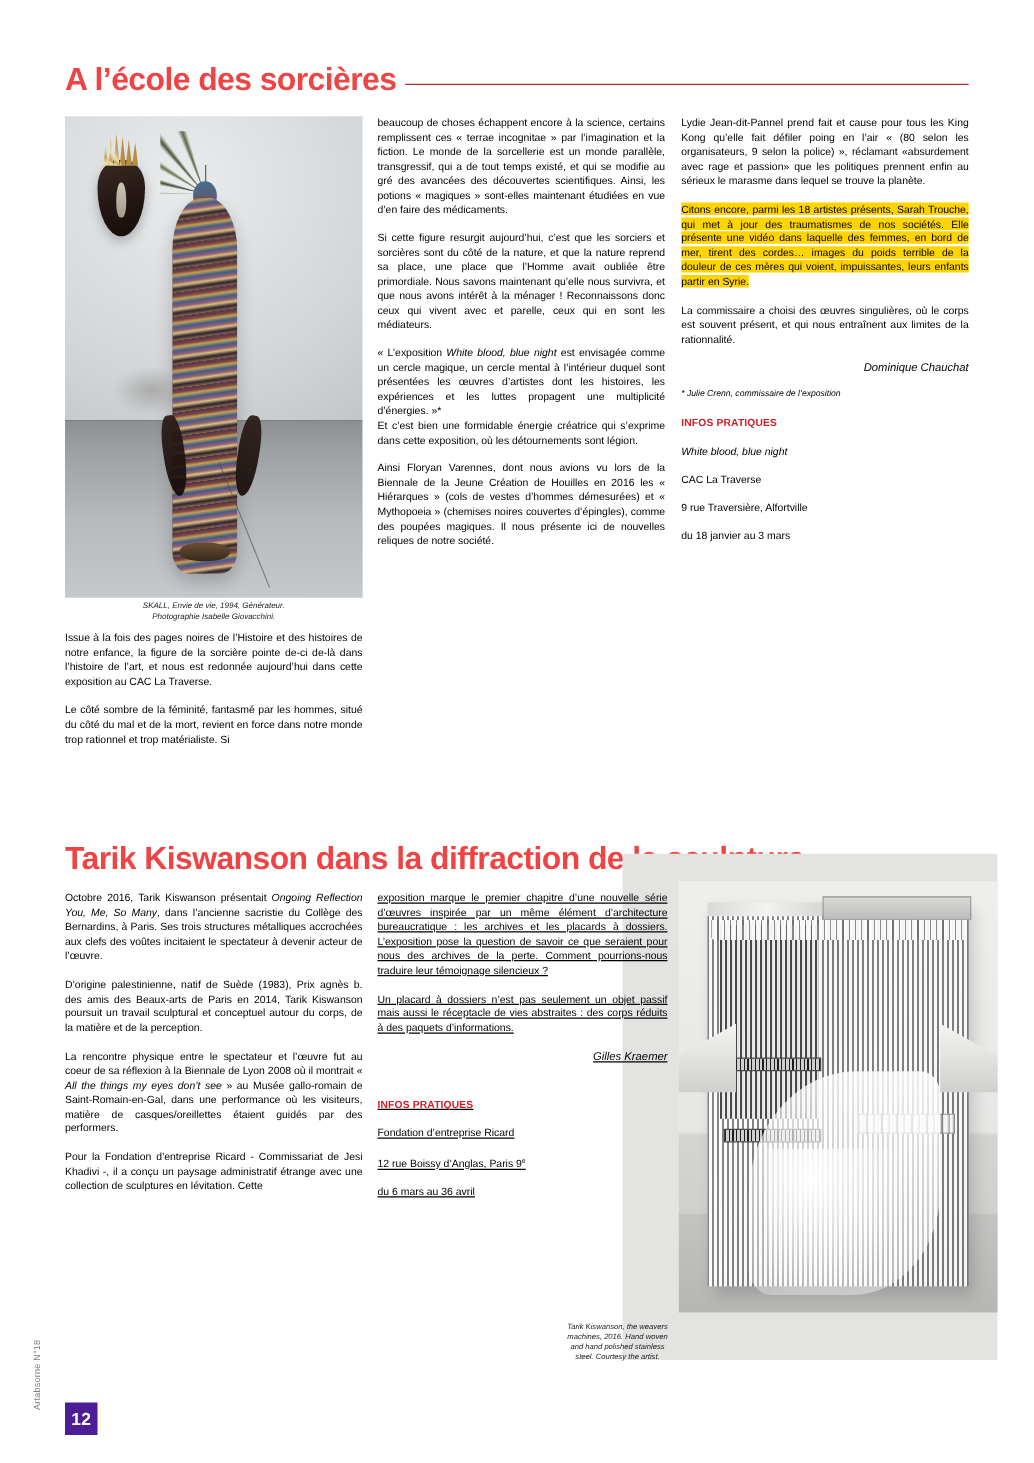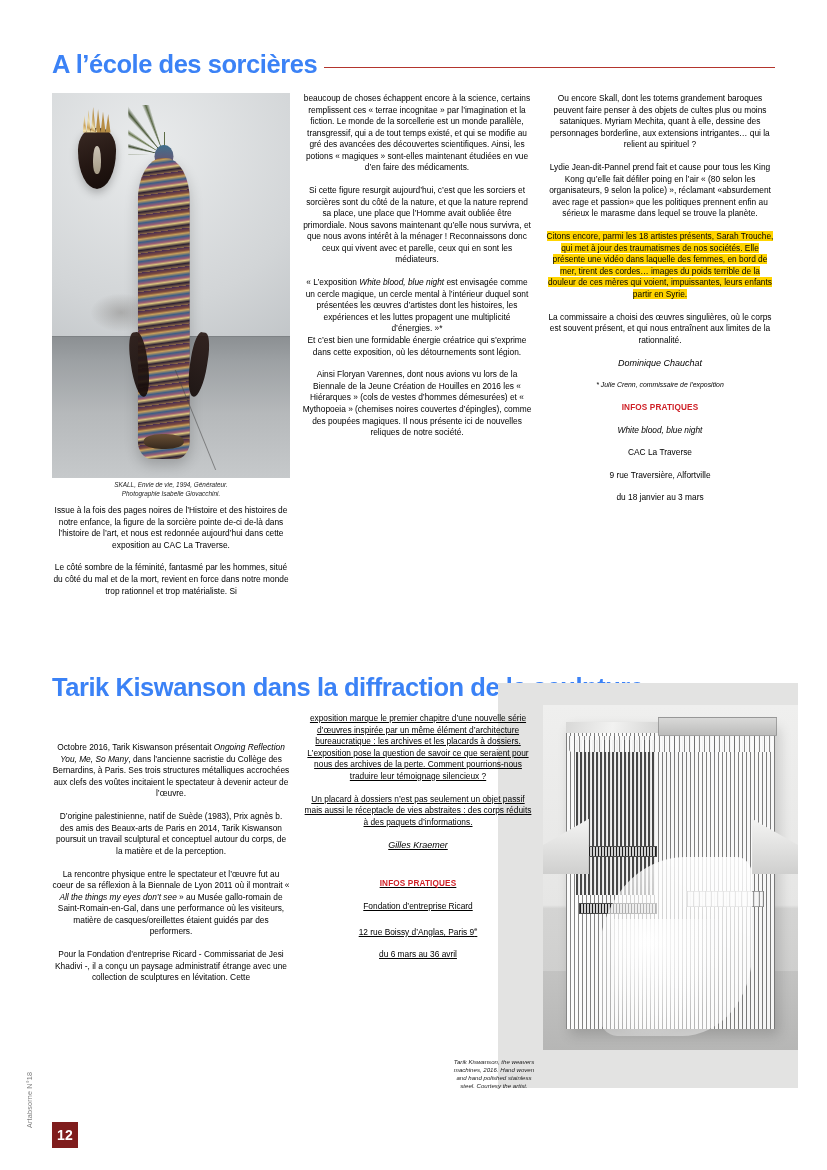--- a/index.html
+++ b/index.html
@@ -38,21 +38,21 @@
     line-height: 16px;
   }
 
   
   .page-badge {
     position: absolute;
     left: 52px;
     top: 1122px;
     width: 26px;
     height: 26px;
-    background: #7f1d1d;
+    background: #4c1d95;
     color: #ffffff;
     font-size: 14px;
     font-weight: bold;
     display: flex;
     align-items: center;
     justify-content: center;
     letter-spacing: .3px;
   }
 
   
@@ -62,49 +62,49 @@
     align-items: center;
     left: 52px;
     right: 52px;
   }
   .headline {
     font-size: 25.5px;
     font-weight: bold;
     letter-spacing: -0.45px;
     white-space: nowrap;
     line-height: 1;
-    color: #3b82f6;
+    color: #ef4444;
   }
   .headline-rule {
     flex: 1 1 auto;
     height: 1.2px;
     background: #b3352d;
     margin-left: 7px;
     margin-top: 6px;
   }
   #headline-1 { top: 52px; }
   #headline-2 { top: 675px; }
   #headline-2 .headline { font-size: 25.5px; }
 
   
   .col {
     position: absolute;
     font-size: 8.35px;
     line-height: 11.55px;
     text-align: justify;
     color: #000;
   }
-  .col p { margin: 0 0 11.3px 0; text-align: center; }
+  .col p { margin: 0 0 11.3px 0; }
   .col p:last-child { margin-bottom: 0; }
 
   #a1-col1 { left: 52px;  top: 505px; width: 238px; }
   #a1-col2 { left: 302px; top: 93px;  width: 230px; }
   #a1-col3 { left: 545px; top: 93px;  width: 230px; }
 
-  #a2-col1 { left: 52px;  top: 742px; width: 238px; }
+  #a2-col1 { left: 52px;  top: 713px; width: 238px; }
   #a2-col2 { left: 302px; top: 713px; width: 232px; text-decoration: underline; }
 
   
   .figure { position: absolute; }
 
   #skall-photo {
     left: 52px; top: 93px;
     width: 238px; height: 385px;
     background:
       radial-gradient(ellipse 150% 90% at 40% 14%, #e9ebec 0%, #d2d5d7 46%, #bfc3c6 72%, #b4b8bb 100%);
@@ -393,21 +393,20 @@
   </div>
 
   <div class="col" id="a1-col2">
     <p>beaucoup de choses échappent encore à la science, certains remplissent ces « terrae incognitae » par l’imagination et la fiction. Le monde de la sorcellerie est un monde parallèle, transgressif, qui a de tout temps existé, et qui se modifie au gré des avancées des découvertes scientifiques. Ainsi, les potions « magiques » sont-elles maintenant étudiées en vue d’en faire des médicaments.</p>
     <p>Si cette figure resurgit aujourd’hui, c’est que les sorciers et sorcières sont du côté de la nature, et que la nature reprend sa place, une place que l’Homme avait oubliée être primordiale. Nous savons maintenant qu’elle nous survivra, et que nous avons intérêt à la ménager ! Reconnaissons donc ceux qui vivent avec et parelle, ceux qui en sont les médiateurs.</p>
     <p><span>« L’exposition </span><em>White blood, blue night</em><span> est envisagée comme un cercle magique, un cercle mental à l’intérieur duquel sont présentées les œuvres d’artistes dont les histoires, les expériences et les luttes propagent une multiplicité d’énergies. »*</span><br><span>Et c’est bien une formidable énergie créatrice qui s’exprime dans cette exposition, où les détournements sont légion.</span></p>
     <p>Ainsi Floryan Varennes, dont nous avions vu lors de la Biennale de la Jeune Création de Houilles en 2016 les « Hiérarques » (cols de vestes d’hommes démesurées) et « Mythopoeia » (chemises noires couvertes d’épingles), comme des poupées magiques. Il nous présente ici de nouvelles reliques de notre société.</p>
   </div>
 
   <div class="col" id="a1-col3">
-    <p>Ou encore Skall, dont les totems grandement baroques peuvent faire penser à des objets de cultes plus ou moins sataniques. Myriam Mechita, quant à elle, dessine des personnages borderline, aux extensions intrigantes… qui la relient au spirituel ?</p>
     <p>Lydie Jean-dit-Pannel prend fait et cause pour tous les King Kong qu’elle fait défiler poing en l’air « (80 selon les organisateurs, 9 selon la police) », réclamant «absurdement avec rage et passion» que les politiques prennent enfin au sérieux le marasme dans lequel se trouve la planète.</p>
     <p><span class="highlight">Citons encore, parmi les 18 artistes présents, Sarah Trouche, qui met à jour des traumatismes de nos sociétés. Elle présente une vidéo dans laquelle des femmes, en bord de mer, tirent des cordes… images du poids terrible de la douleur de ces mères qui voient, impuissantes, leurs enfants partir en Syrie.</span></p>
     <p>La commissaire a choisi des œuvres singulières, où le corps est souvent présent, et qui nous entraînent aux limites de la rationnalité.</p>
     <p class="byline">Dominique Chauchat</p>
     <p class="footnote">* Julie Crenn, commissaire de l’exposition</p>
     <p class="infos-title">INFOS PRATIQUES</p>
     <p class="infos-line it">White blood, blue night</p>
     <p class="infos-line">CAC La Traverse</p>
     <p class="infos-line">9 rue Traversière, Alfortville</p>
     <p class="infos-line">du 18 janvier au 3 mars</p>
@@ -433,21 +432,21 @@
     <div class="wing-r"></div>
     <div class="sweep"></div>
     <div class="sweep2"></div>
   </div>
 
   <div id="kiswanson-credit">Tarik Kiswanson, the weavers machines, 2016. Hand woven and hand polished stainless steel. Courtesy the artist.</div>
 
   <div class="col" id="a2-col1">
     <p><span>Octobre 2016, Tarik Kiswanson présentait </span><em>Ongoing Reflection You, Me, So Many</em><span>, dans l’ancienne sacristie du Collège des Bernardins, à Paris. Ses trois structures métalliques accrochées aux clefs des voûtes incitaient le spectateur à devenir acteur de l’œuvre.</span></p>
     <p>D’origine palestinienne, natif de Suède (1983), Prix agnès b. des amis des Beaux-arts de Paris en 2014, Tarik Kiswanson poursuit un travail sculptural et conceptuel autour du corps, de la matière et de la perception.</p>
-    <p><span>La rencontre physique entre le spectateur et l’œuvre fut au coeur de sa réflexion à la Biennale de Lyon 2011 où il montrait « </span><em>All the things my eyes don’t see</em><span> » au Musée gallo-romain de Saint-Romain-en-Gal, dans une performance où les visiteurs, matière de casques/oreillettes étaient guidés par des performers.</span></p>
+    <p><span>La rencontre physique entre le spectateur et l’œuvre fut au coeur de sa réflexion à la Biennale de Lyon 2008 où il montrait « </span><em>All the things my eyes don’t see</em><span> » au Musée gallo-romain de Saint-Romain-en-Gal, dans une performance où les visiteurs, matière de casques/oreillettes étaient guidés par des performers.</span></p>
     <p>Pour la Fondation d’entreprise Ricard - Commissariat de Jesi Khadivi -, il a conçu un paysage administratif étrange avec une collection de sculptures en lévitation. Cette</p>
   </div>
 
   <div class="col" id="a2-col2">
     <p>exposition marque le premier chapitre d’une nouvelle série d’œuvres inspirée par un même élément d’architecture bureaucratique : les archives et les placards à dossiers. L’exposition pose la question de savoir ce que seraient pour nous des archives de la perte. Comment pourrions-nous traduire leur témoignage silencieux ?</p>
     <p>Un placard à dossiers n’est pas seulement un objet passif mais aussi le réceptacle de vies abstraites : des corps réduits à des paquets d’informations.</p>
     <p class="byline">Gilles Kraemer</p>
     <div style="height:16px"></div>
     <p class="infos-title">INFOS PRATIQUES</p>
     <p class="infos-line">Fondation d’entreprise Ricard</p>

